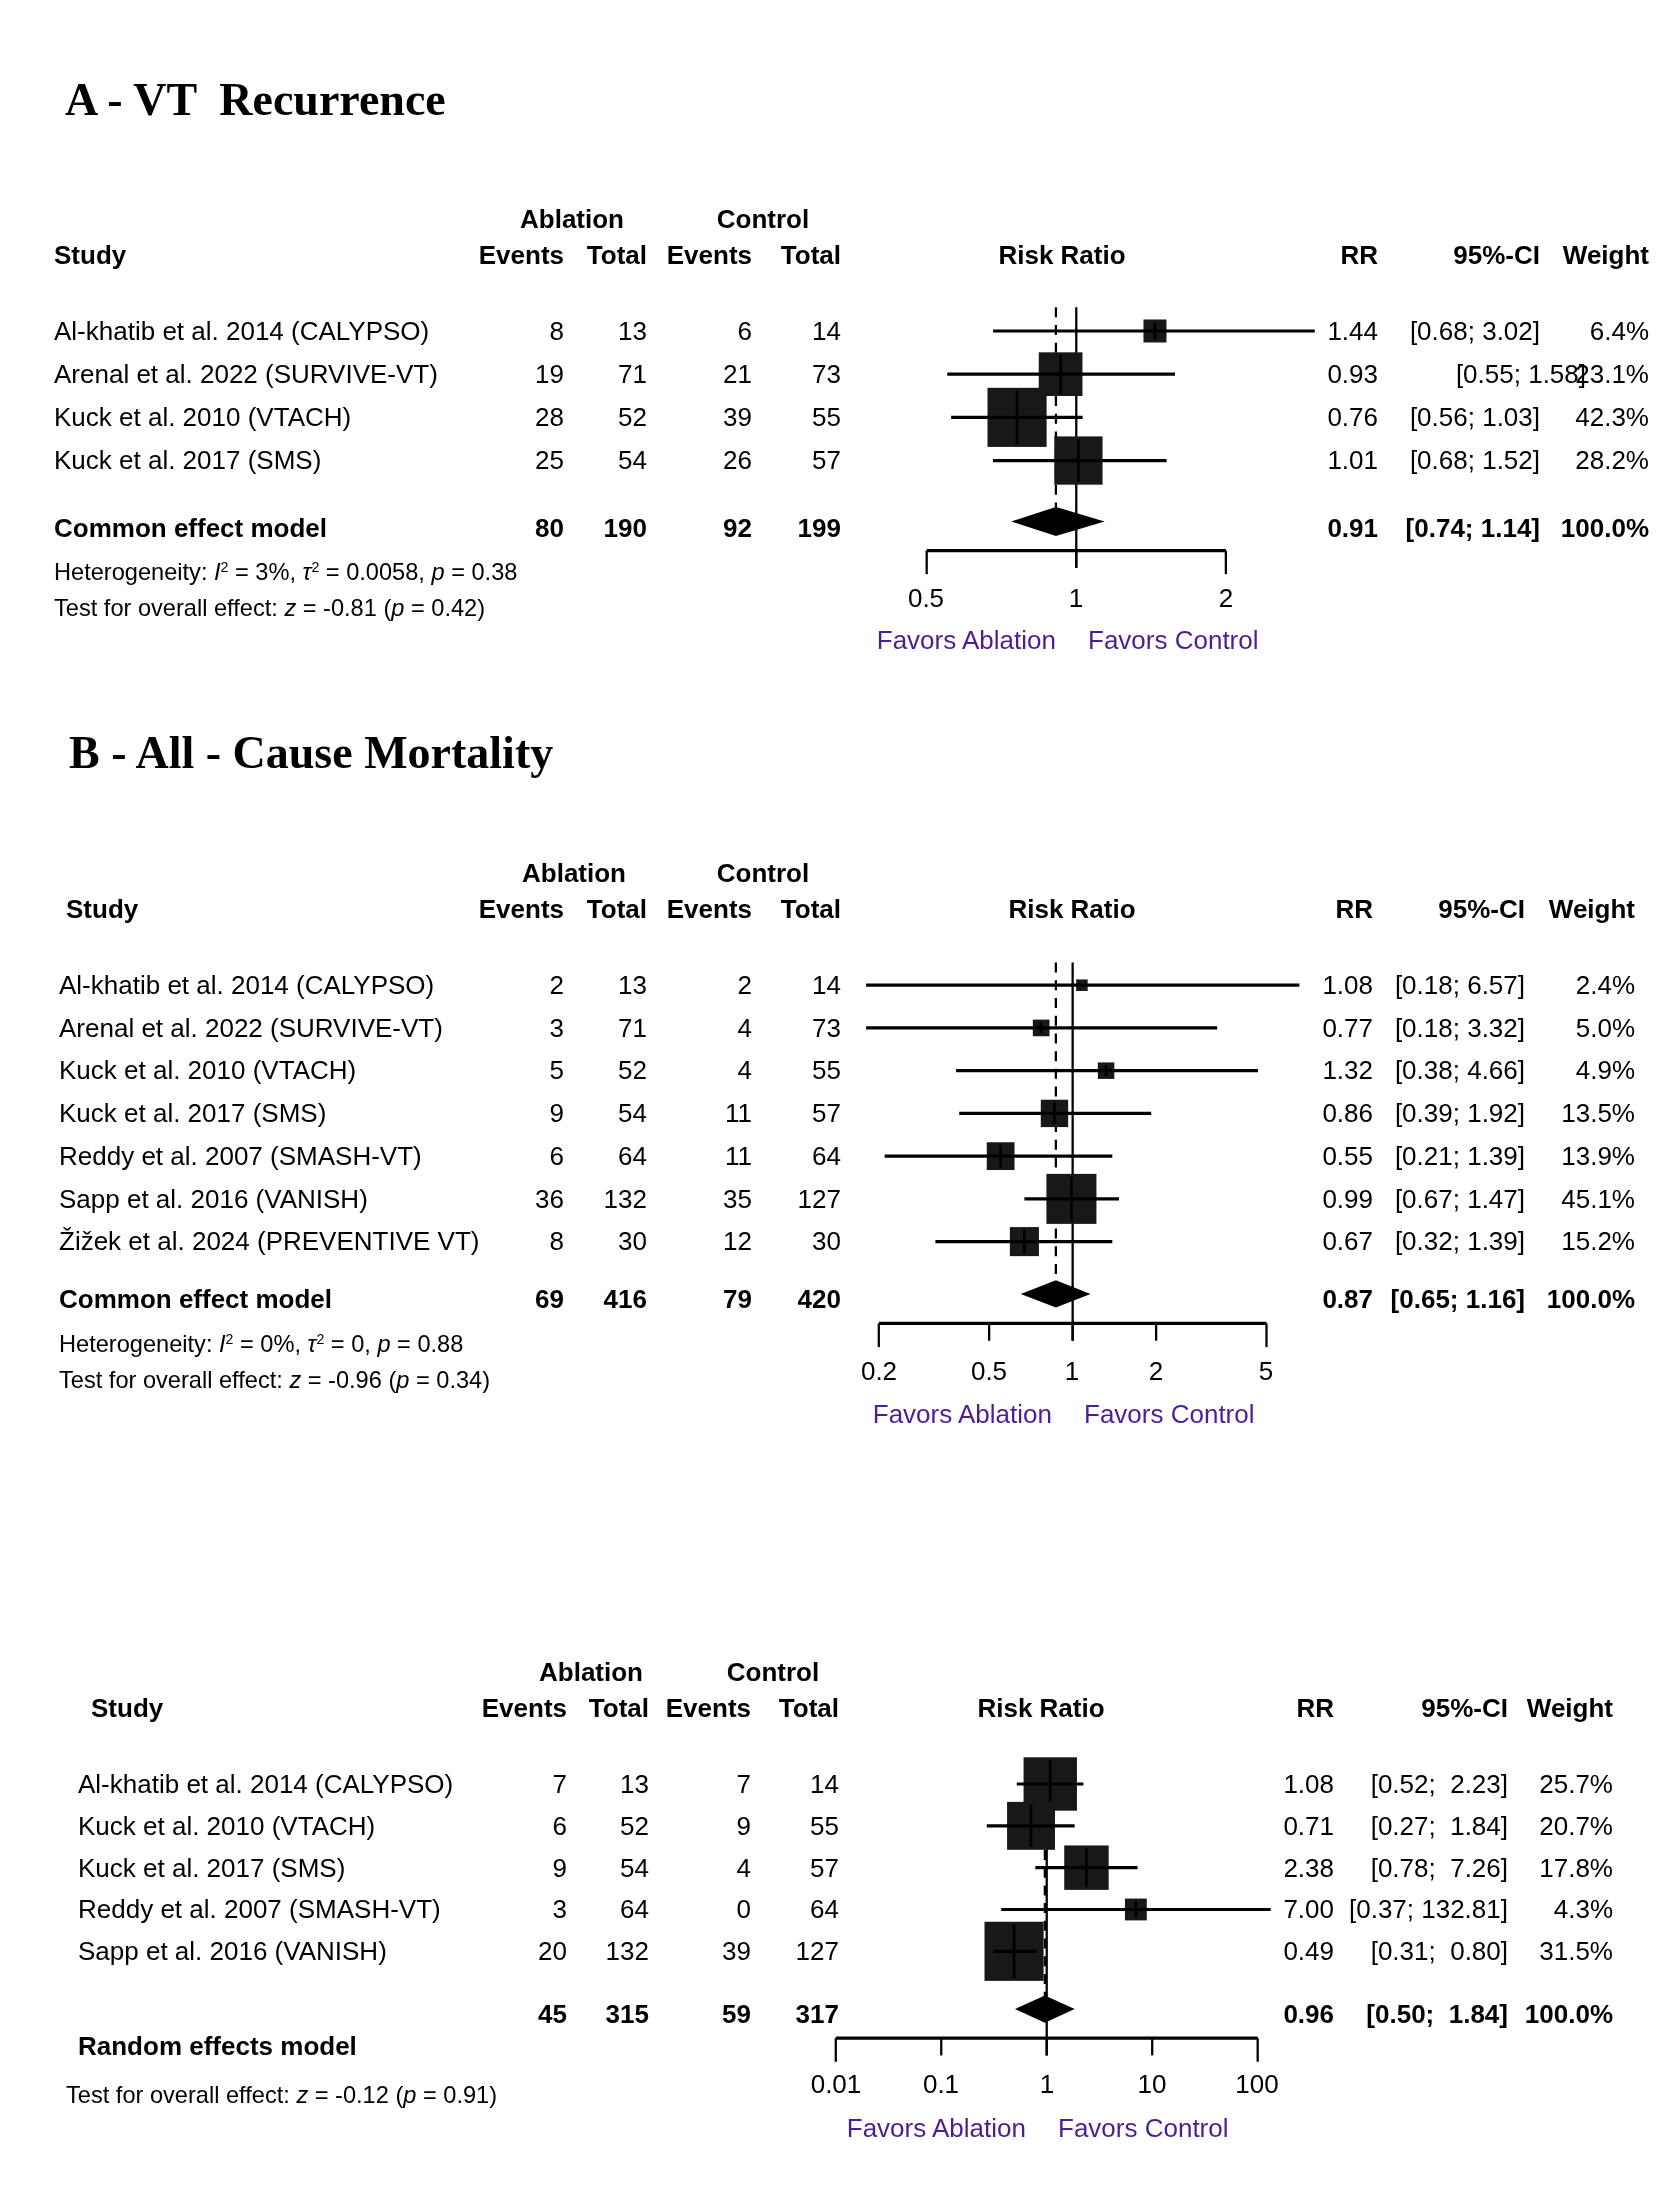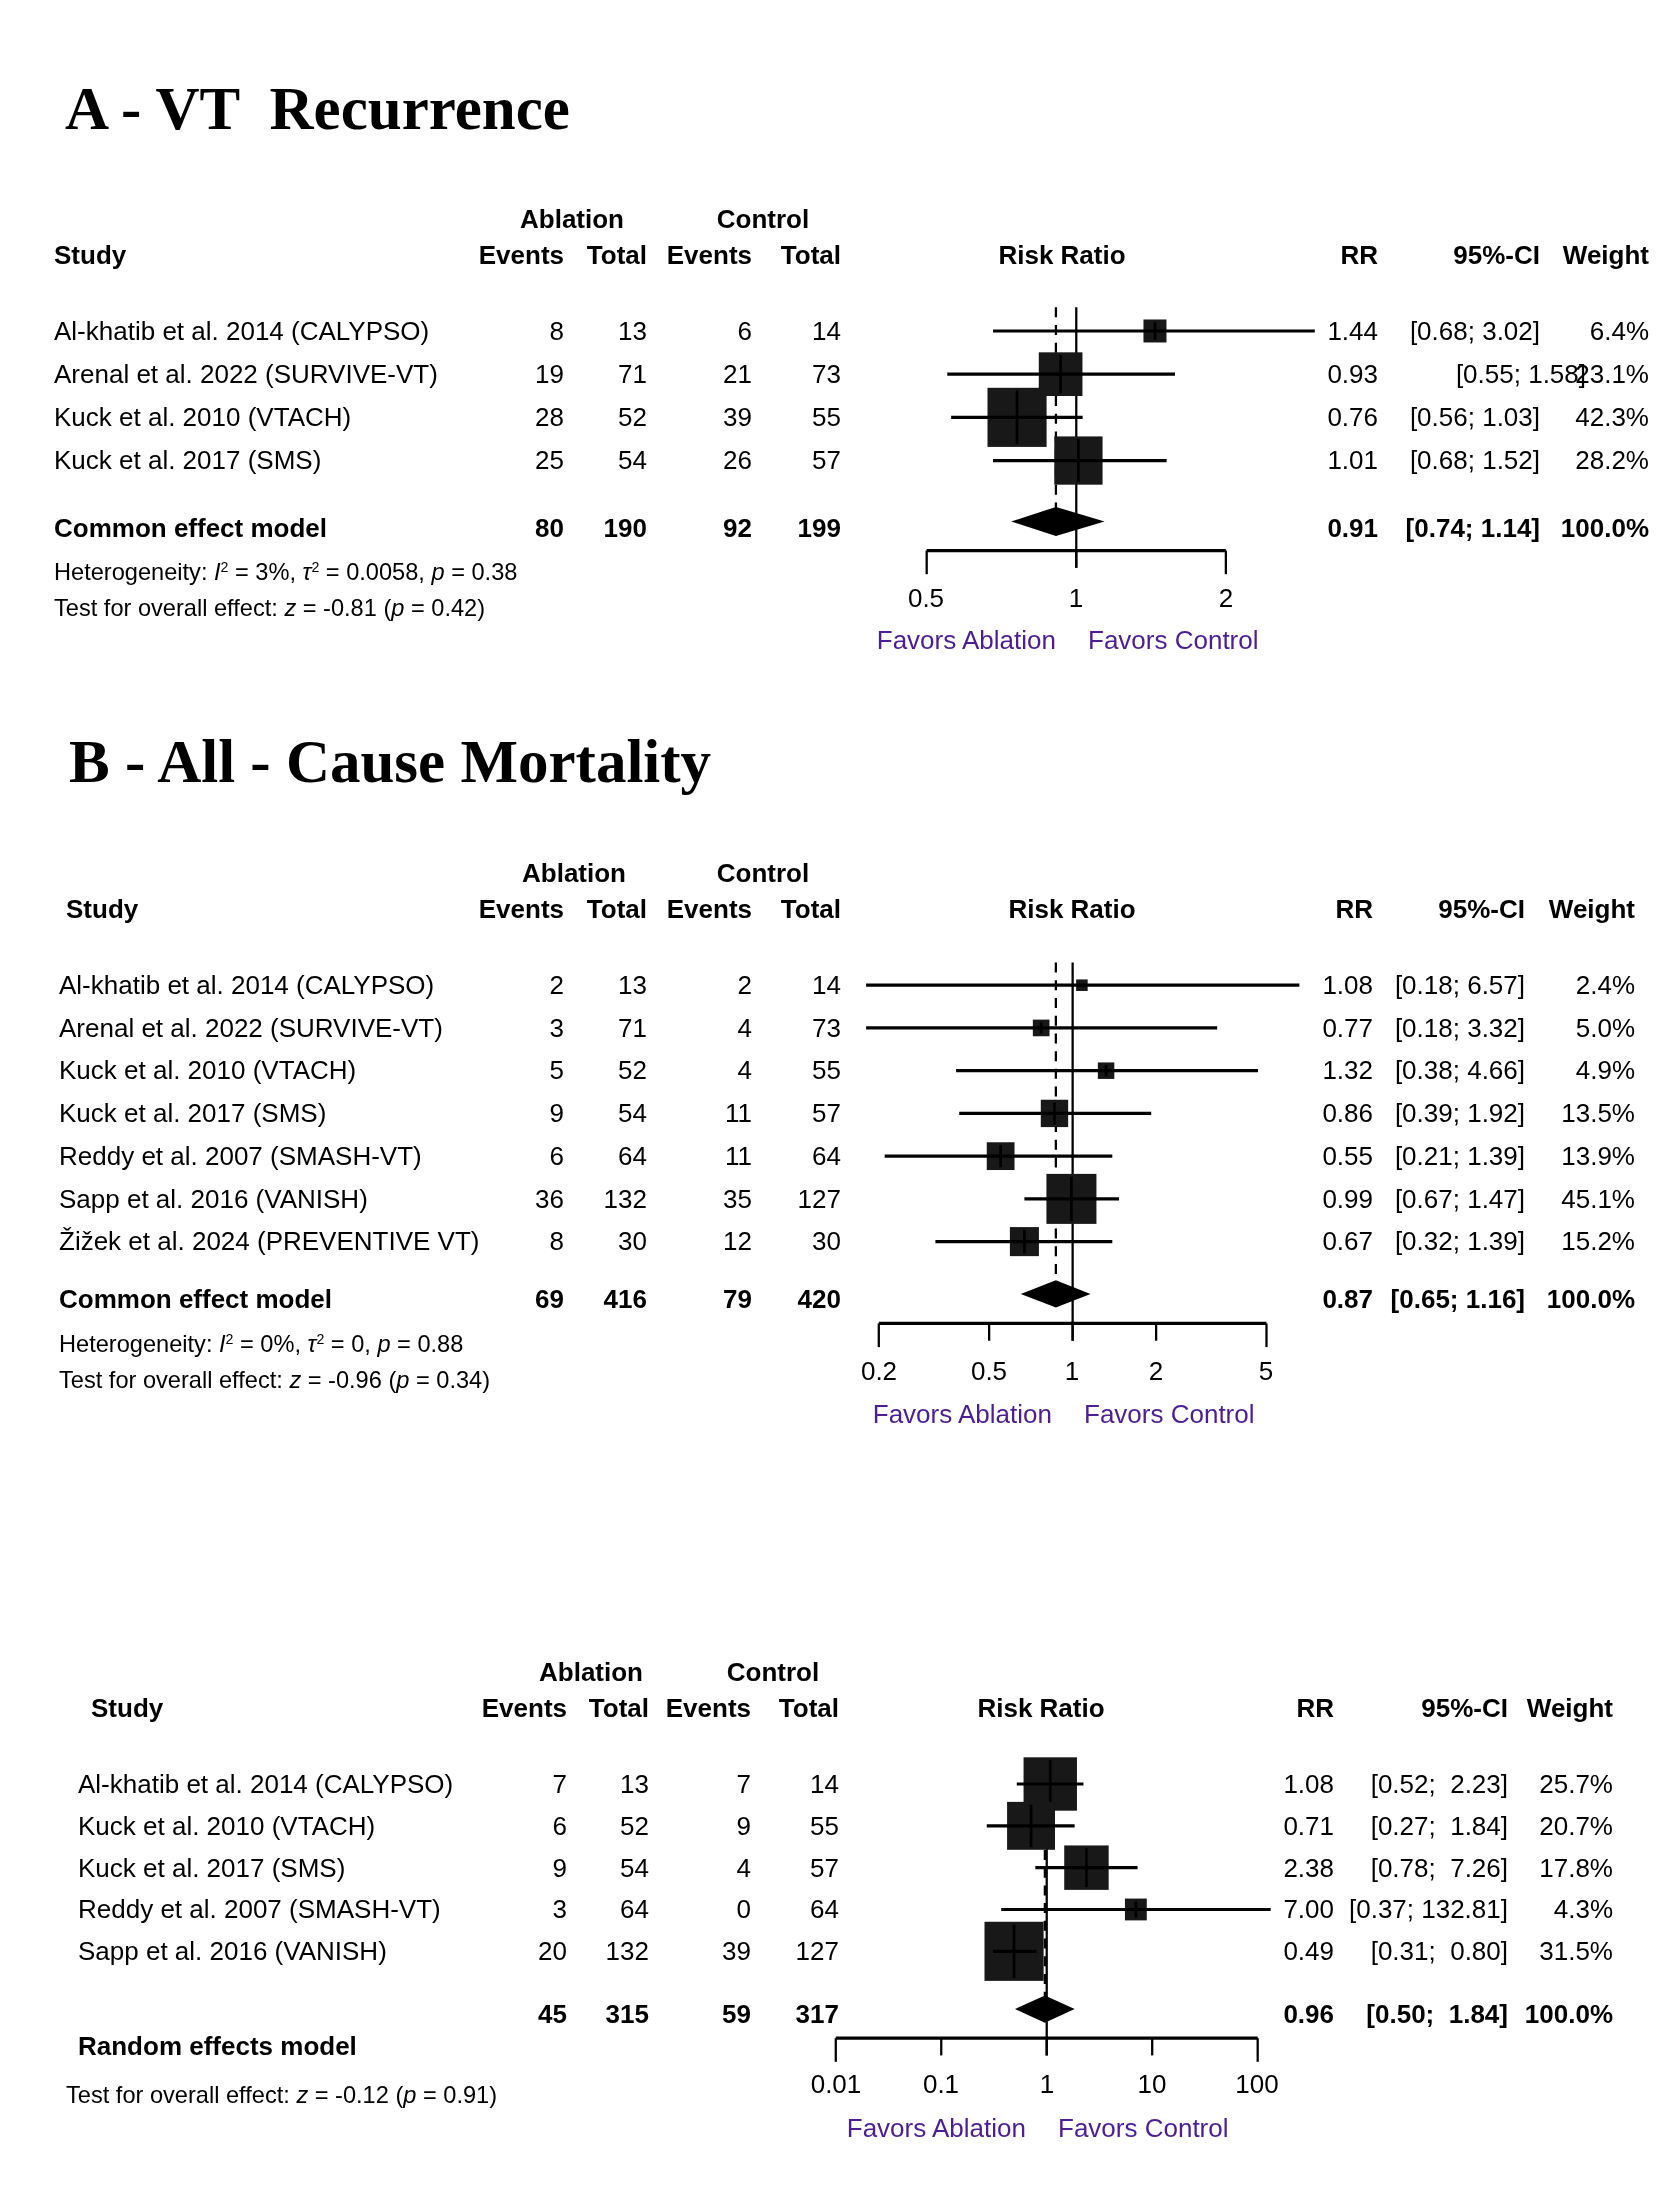--- a/index.html
+++ b/index.html
@@ -1,20 +1,20 @@
 <!DOCTYPE html>
 <html style="font-size:7.3px"><head>
 <meta charset="utf-8">
 <style>
   html,body{margin:0;padding:0;background:#ffffff;}
   .page{position:relative;width:1677px;height:2205px;background:#fff;overflow:hidden;
         font-family:"Liberation Sans",sans-serif;color:#000;}
   .panel{position:absolute;inset:0;}
   .title{position:absolute;font-family:"Liberation Serif",serif;font-weight:bold;
-         font-size:61px;line-height:1.1;white-space:pre;}
+         font-size:46px;line-height:1.1;white-space:pre;}
   .cell{position:absolute;font-size:26px;line-height:33px;height:33px;white-space:pre;}
   .b{font-weight:bold;}
   .num{width:150px;text-align:right;}
   .wide{width:327px;text-align:right;}
   .ctr{width:282px;text-align:center;}
   .tick{position:absolute;font-size:26px;line-height:33px;height:33px;width:136px;text-align:center;}
   .favors{color:#4c1d95;}
   .meta-line{position:absolute;font-size:23.6px;line-height:30px;white-space:pre;}
   .it{font-style:italic;}
   .sup{font-size:.6em;position:relative;top:-.55em;}

